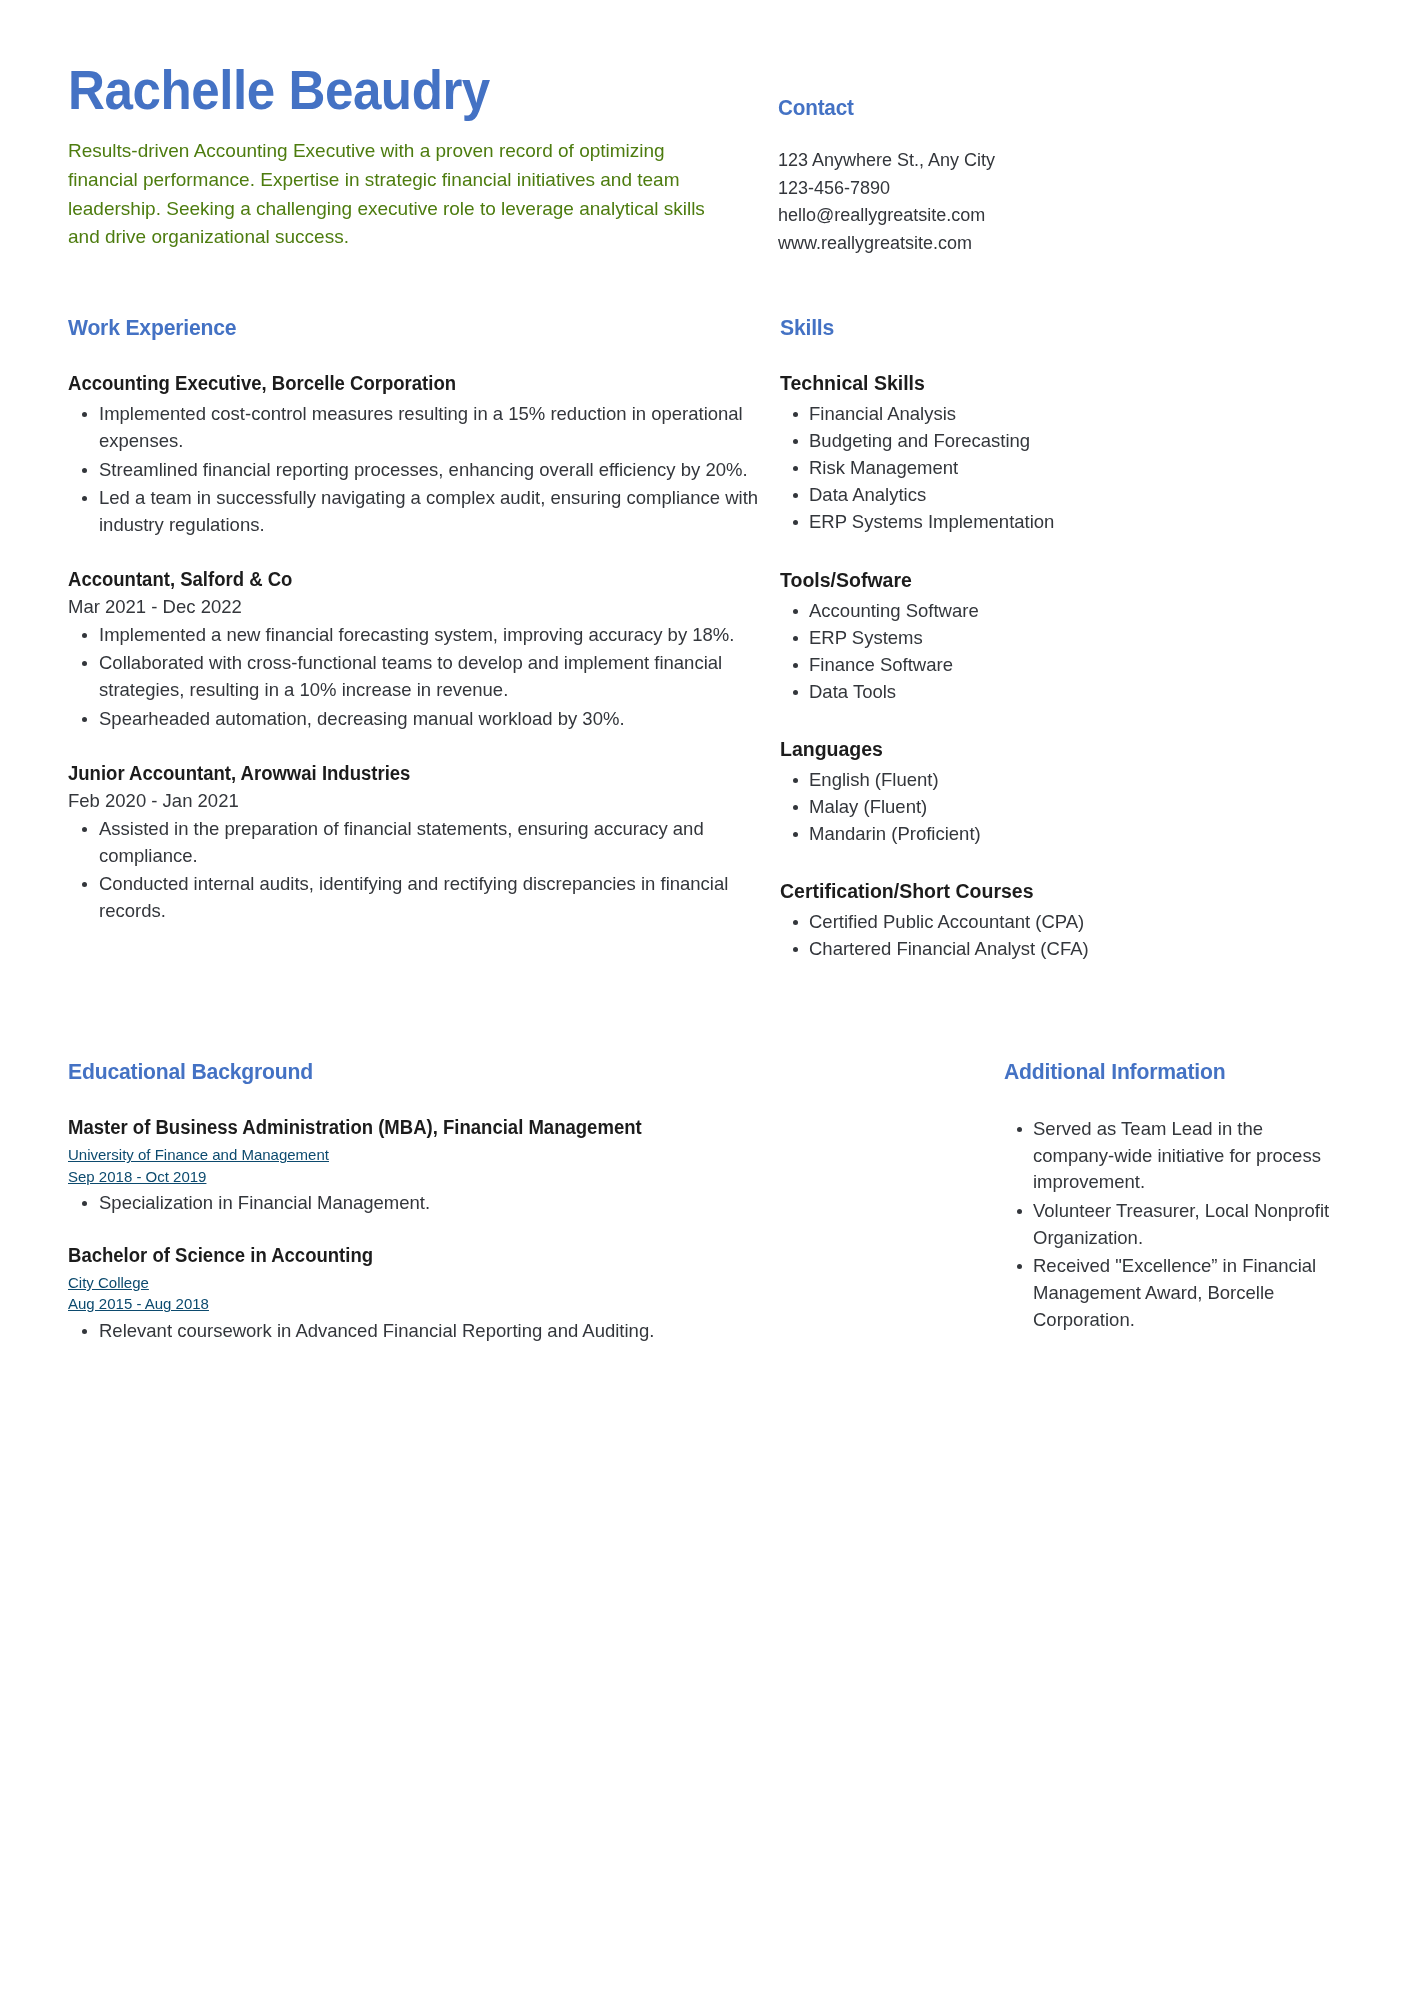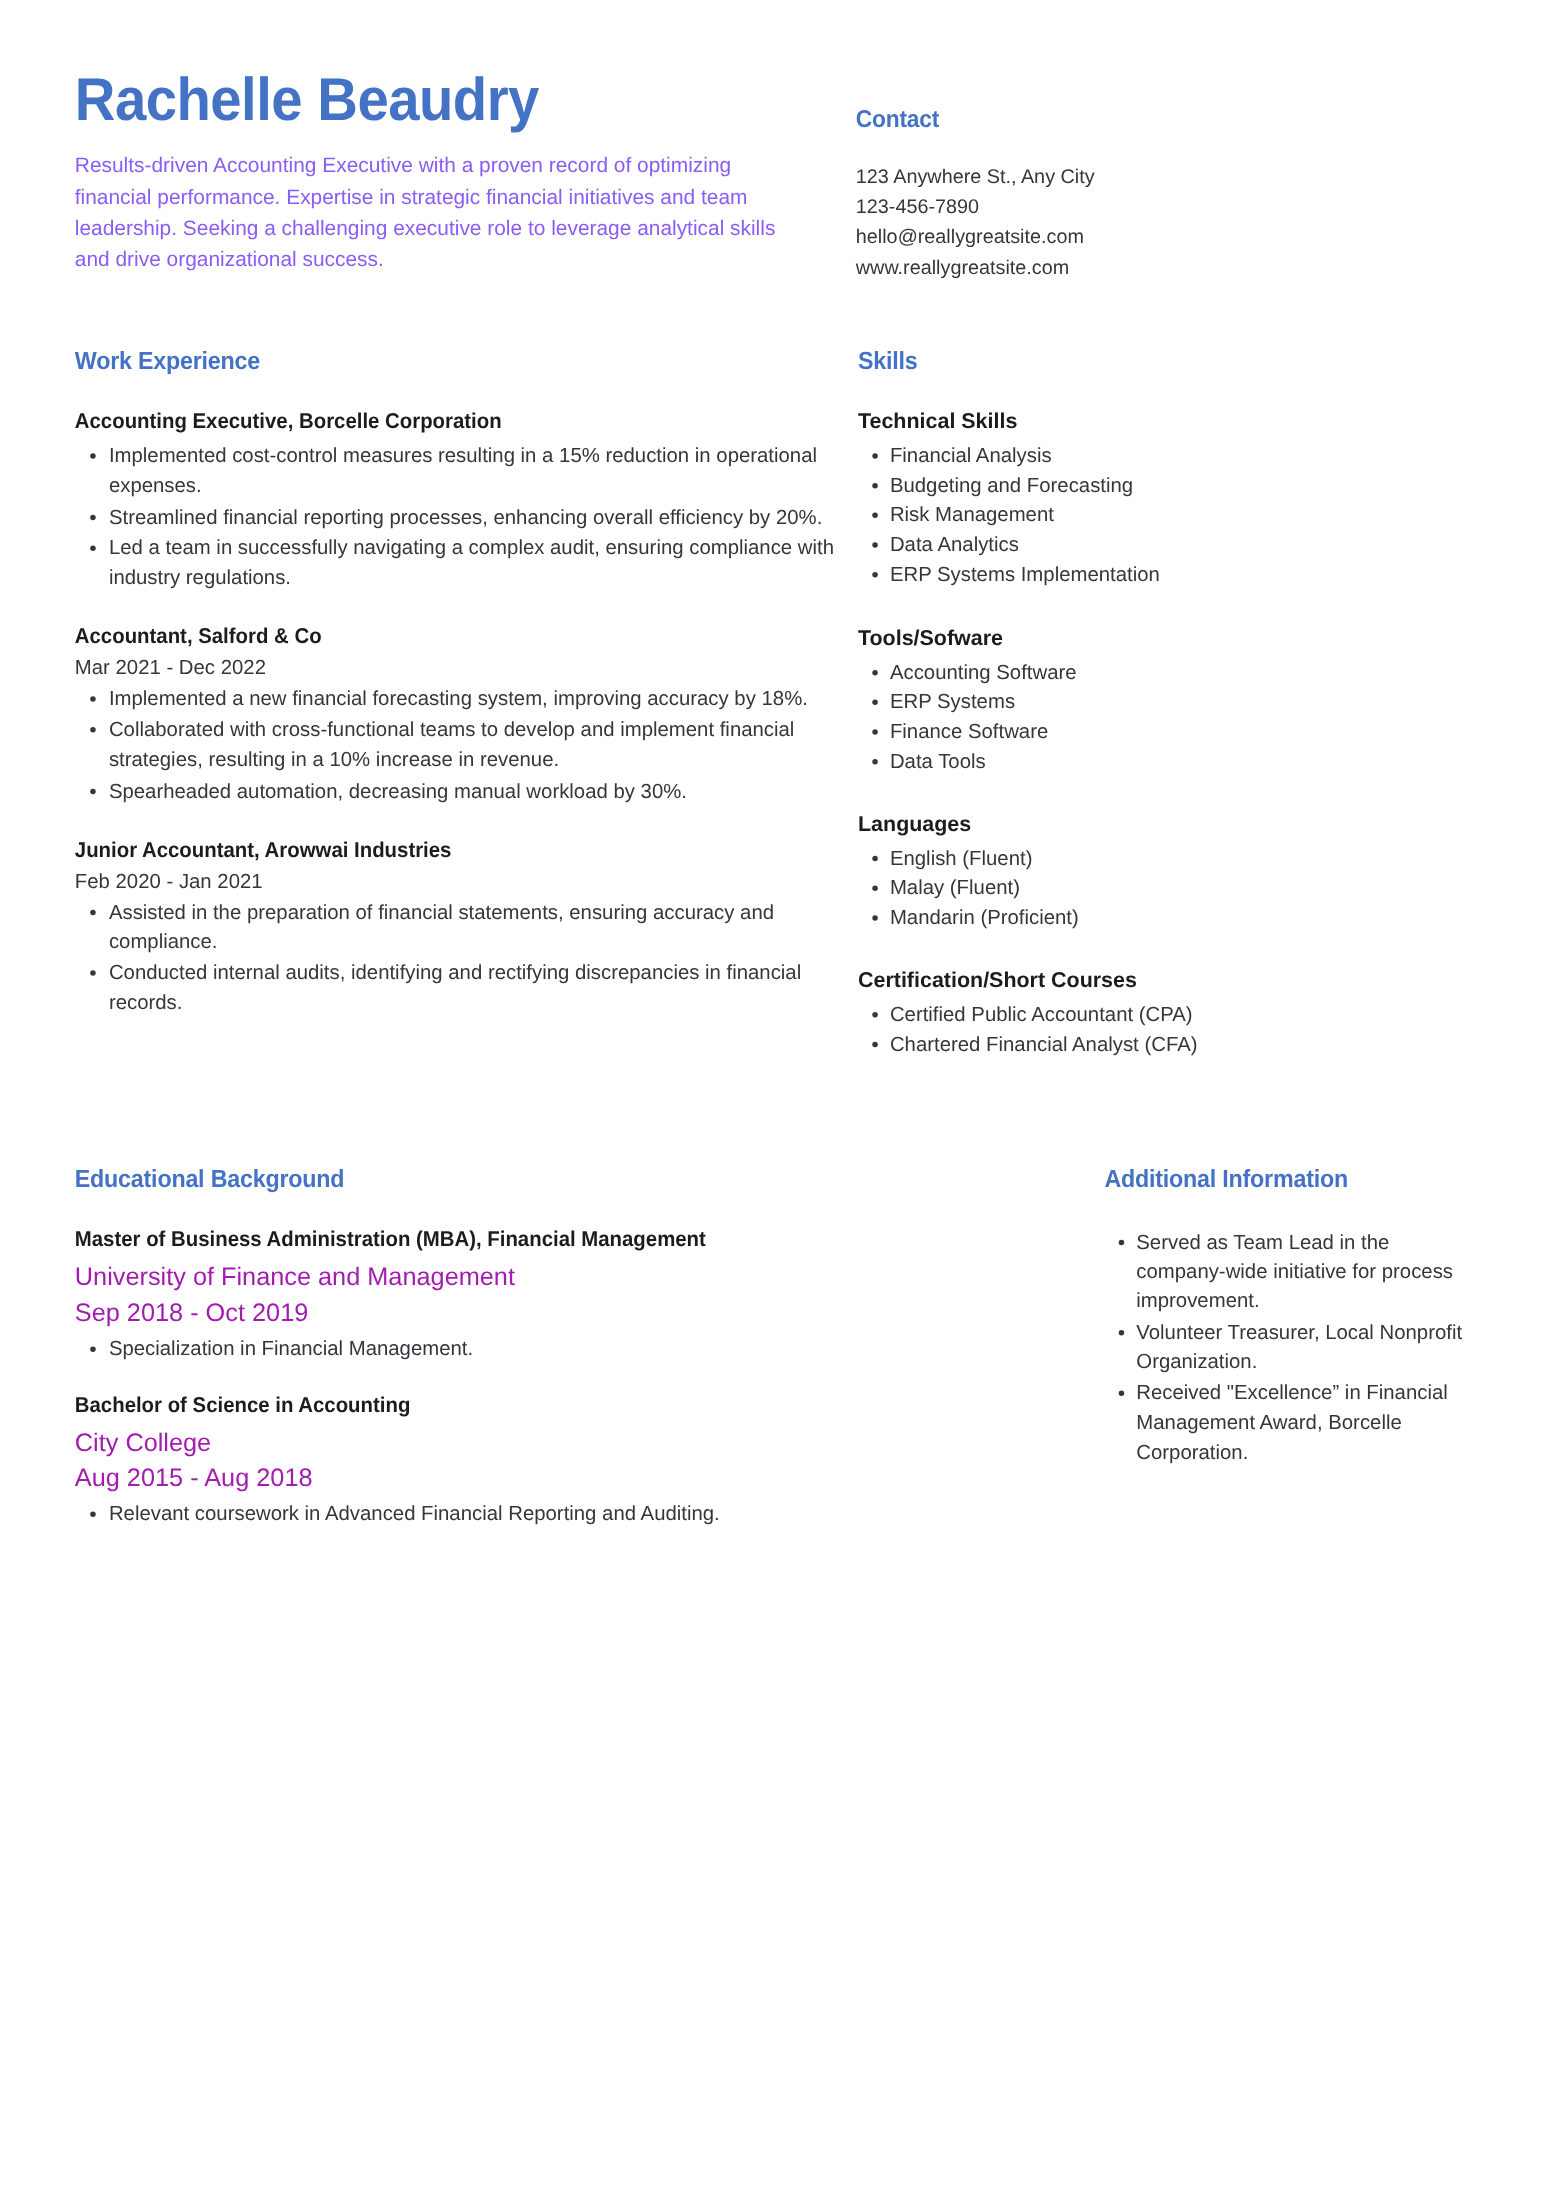--- a/index.html
+++ b/index.html
@@ -73,21 +73,21 @@
     font-stretch: condensed;
     transform: scaleX(0.93);
     transform-origin: left center;
     letter-spacing: -0.5px;
     margin-bottom: 17px;
   }
 
   .summary {
     font-size: 19px;
     line-height: 1.52;
-    color: #8b5cf6;
+    color: #4d7c0f;
     width: 655px;
   }
 
   .header-right {
     margin-left: 10px;
     padding-top: 33px;
     width: 330px;
   }
 
   .contact-title {
@@ -181,23 +181,24 @@
     font-weight: bold;
     color: #1c1c1c;
     font-stretch: condensed;
     transform: scaleX(0.95);
     transform-origin: left center;
     margin-bottom: 5px;
   }
 
   .edu-school,
   .edu-dates {
-    font-size: 23px;
-    color: #a21caf;
+    font-size: 15px;
+    color: #0c4a6e;
     line-height: 1.42;
+    text-decoration: underline;
   }
 
   .addl ul.bullets > li {
     font-size: 18.5px;
     line-height: 1.44;
     padding-left: 29px;
     margin-bottom: 2px;
   }
 
   .addl ul.bullets > li::before { left: 13px; top: 11px; }

